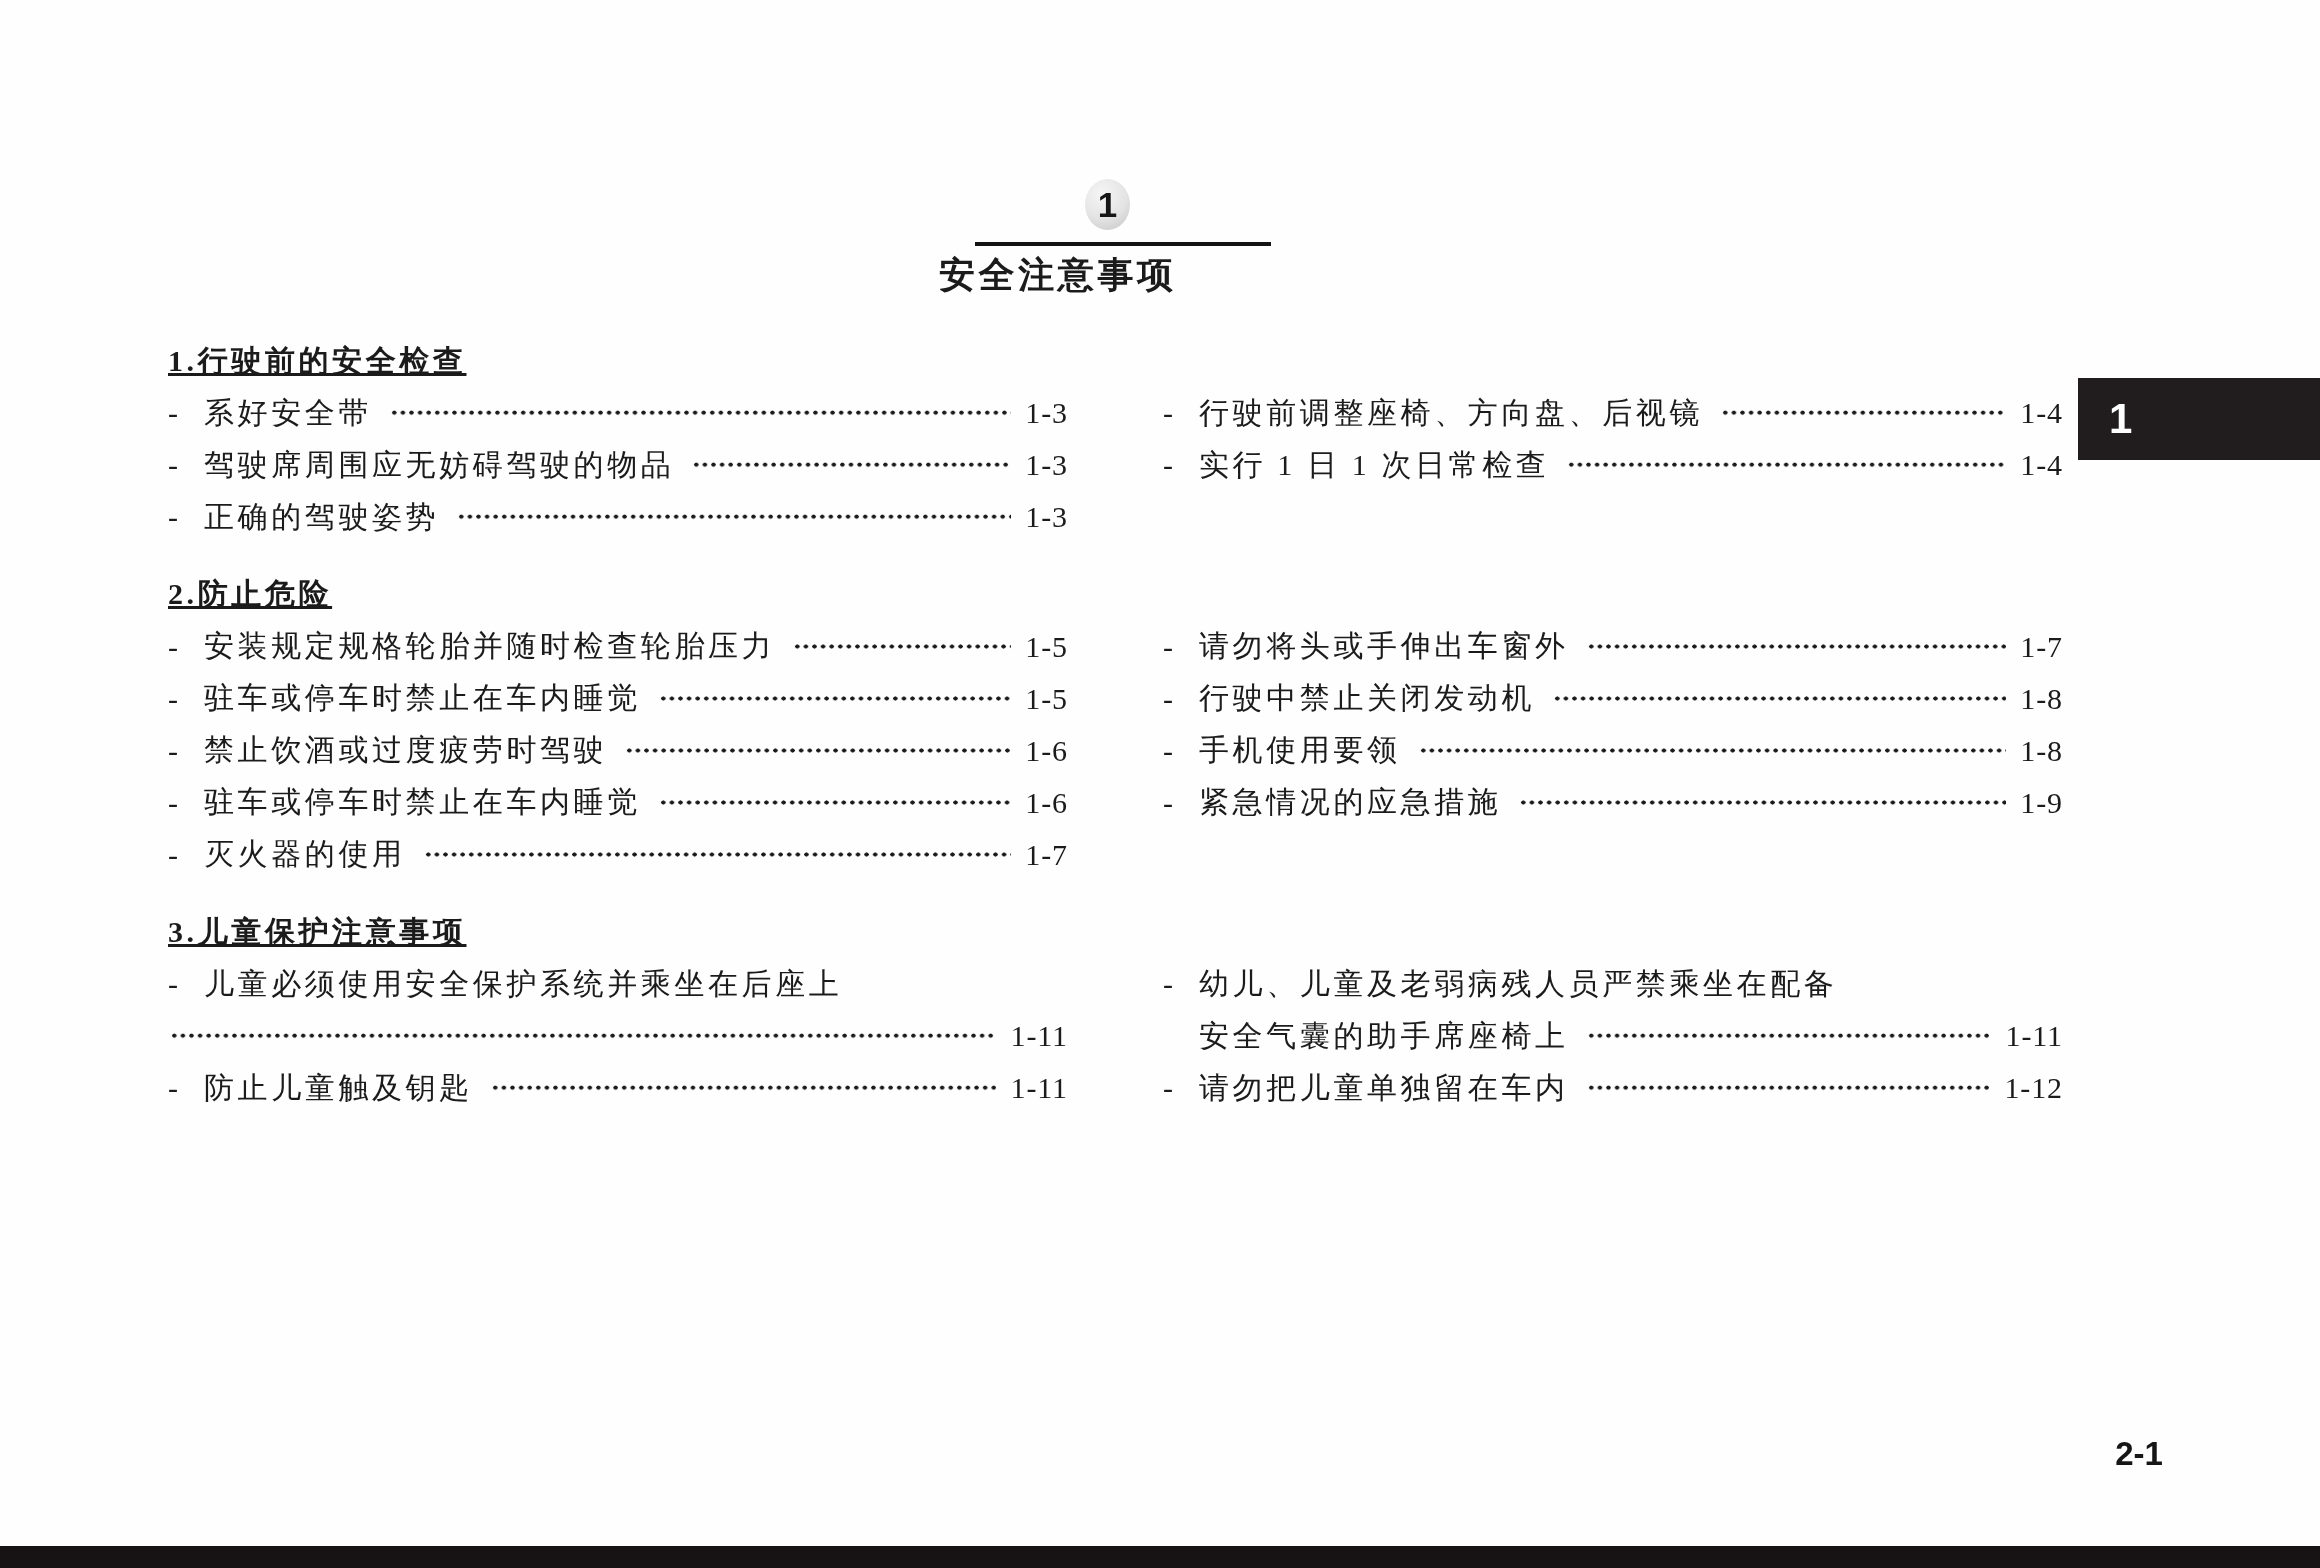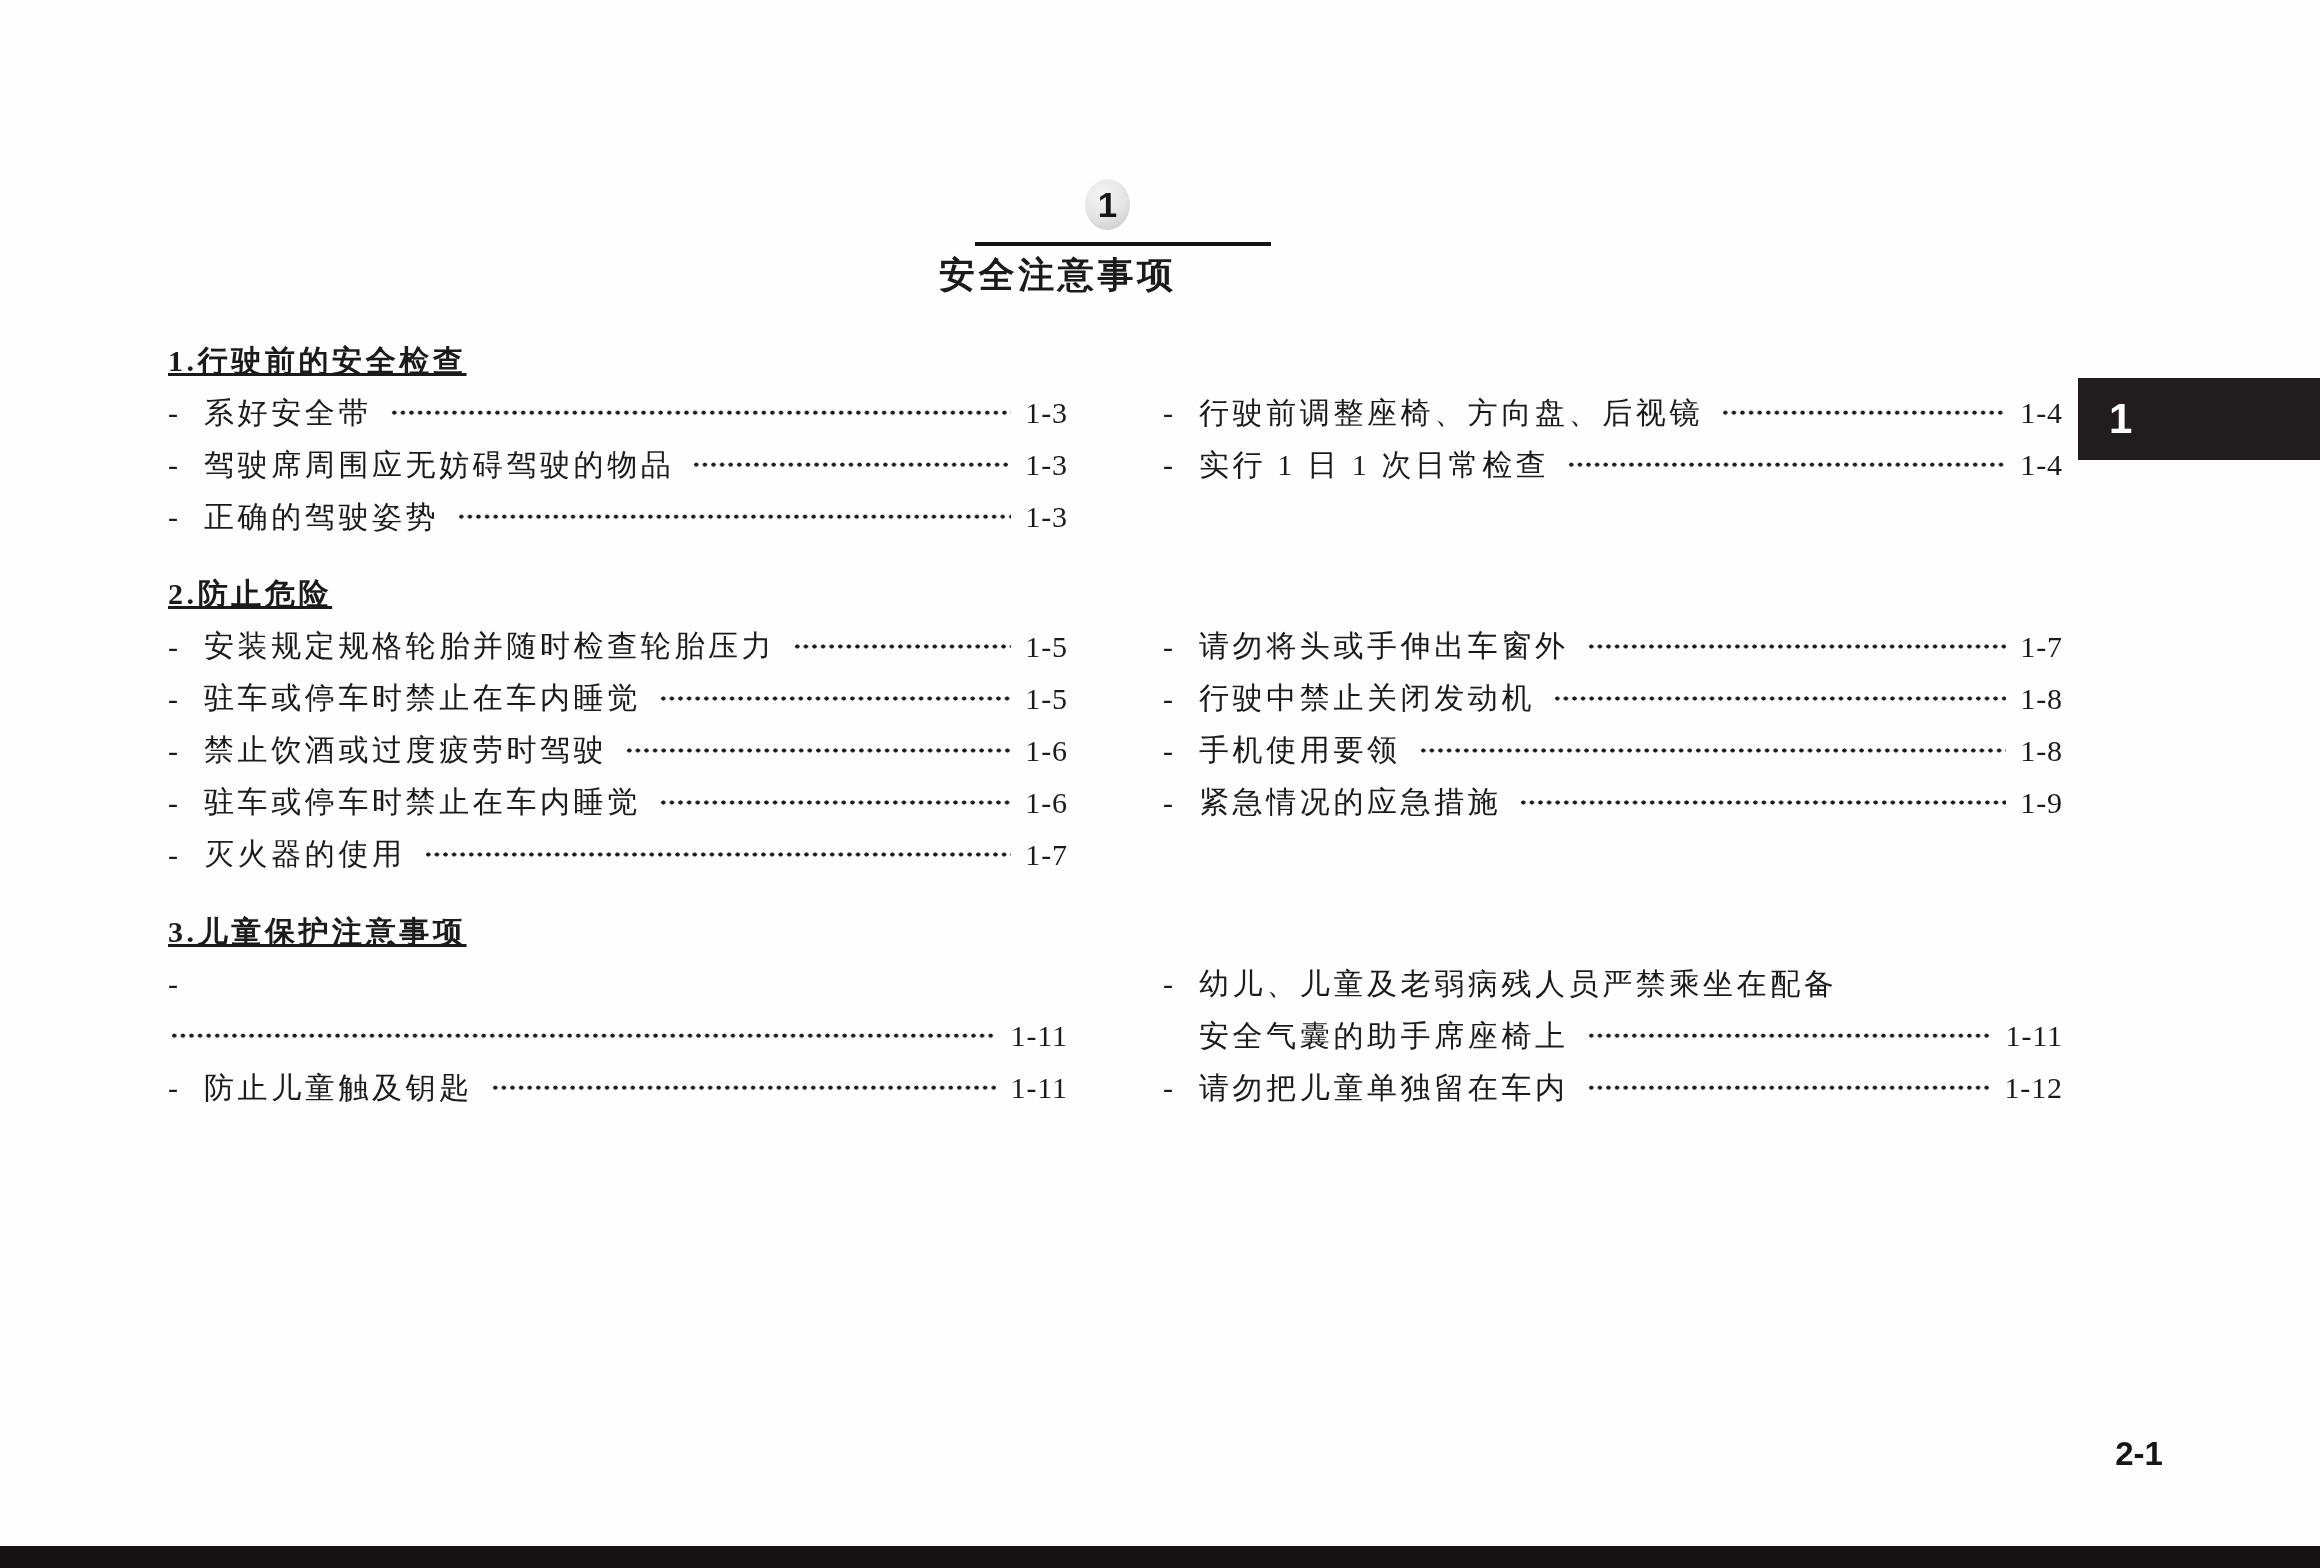--- a/index.html
+++ b/index.html
@@ -171,20 +171,21 @@
             </div>
           </div>
         </div>
       </div>
       <div class="section">
         <div class="sec-heading">3.儿童保护注意事项</div>
         <div class="cols">
           <div class="col-left">
             <div class="row">
               <span class="dash">-</span>
+              <span class="label">儿童必须使用安全保护系统并乘坐在后座上</span>
             </div>
             <div class="row cont">
               <span class="leader"></span>
               <span class="pagenum">1-11</span>
             </div>
             <div class="row">
               <span class="dash">-</span>
               <span class="label">防止儿童触及钥匙</span>
               <span class="leader"></span>
               <span class="pagenum">1-11</span>

